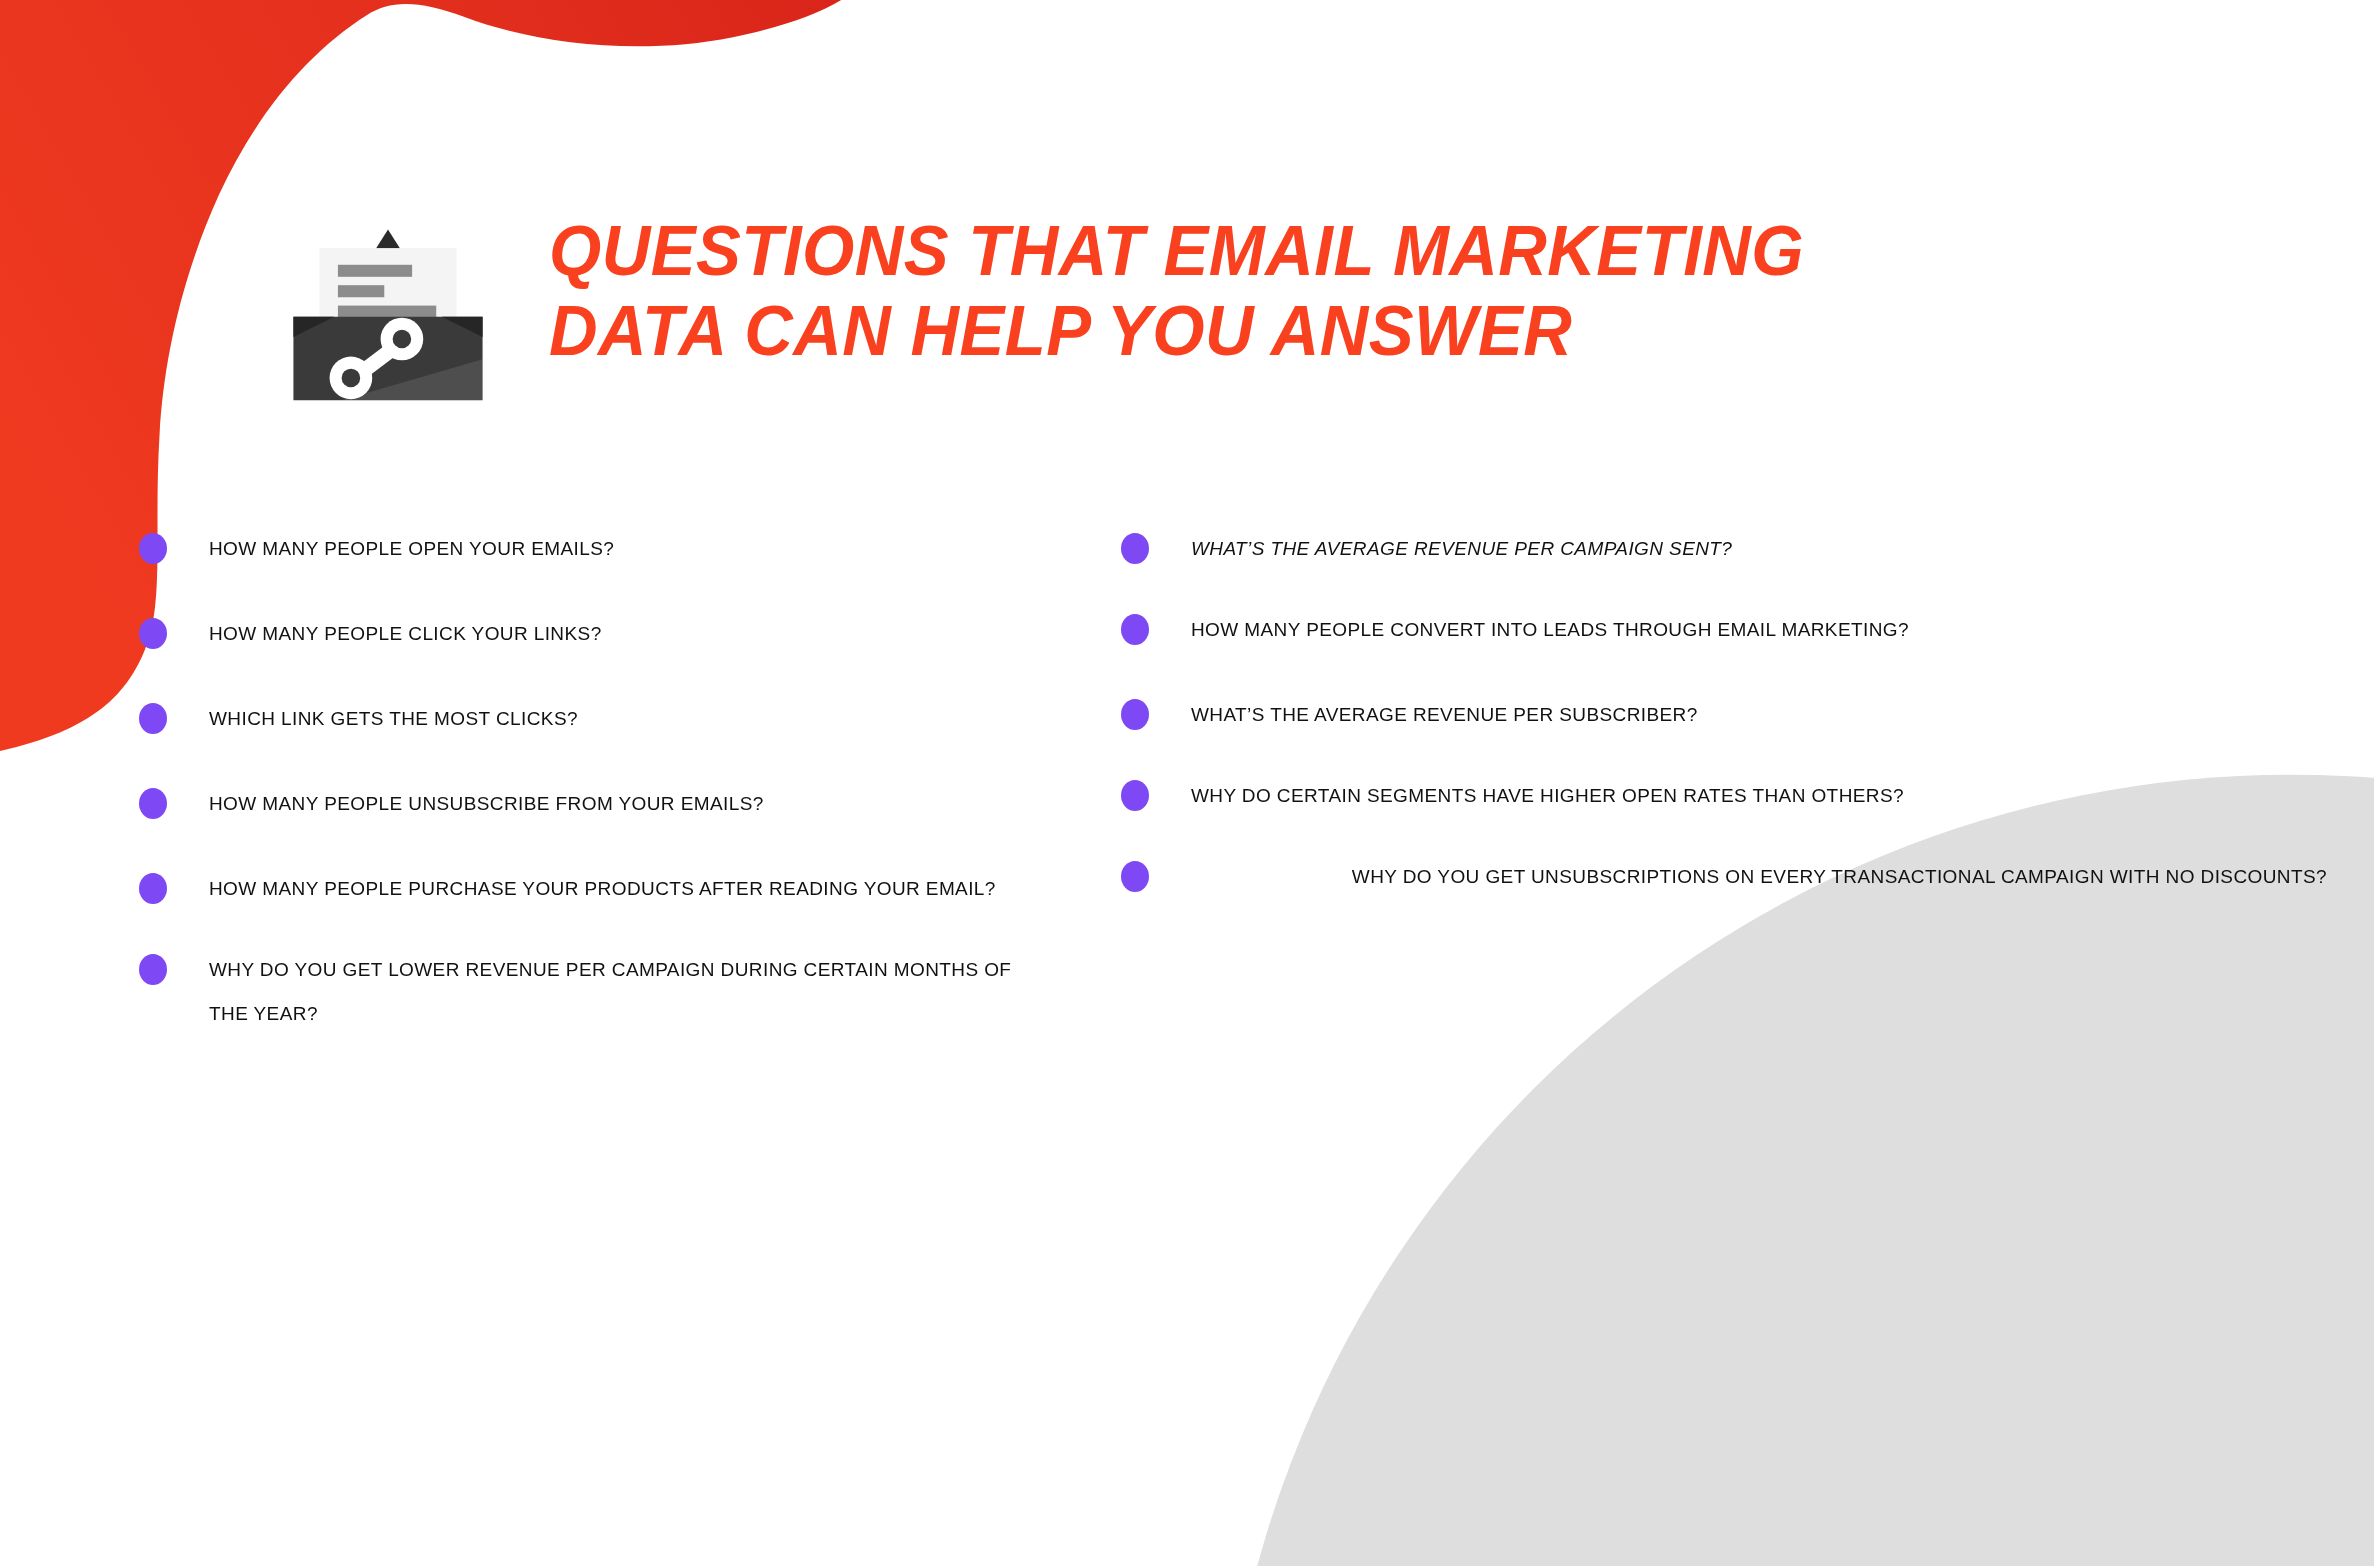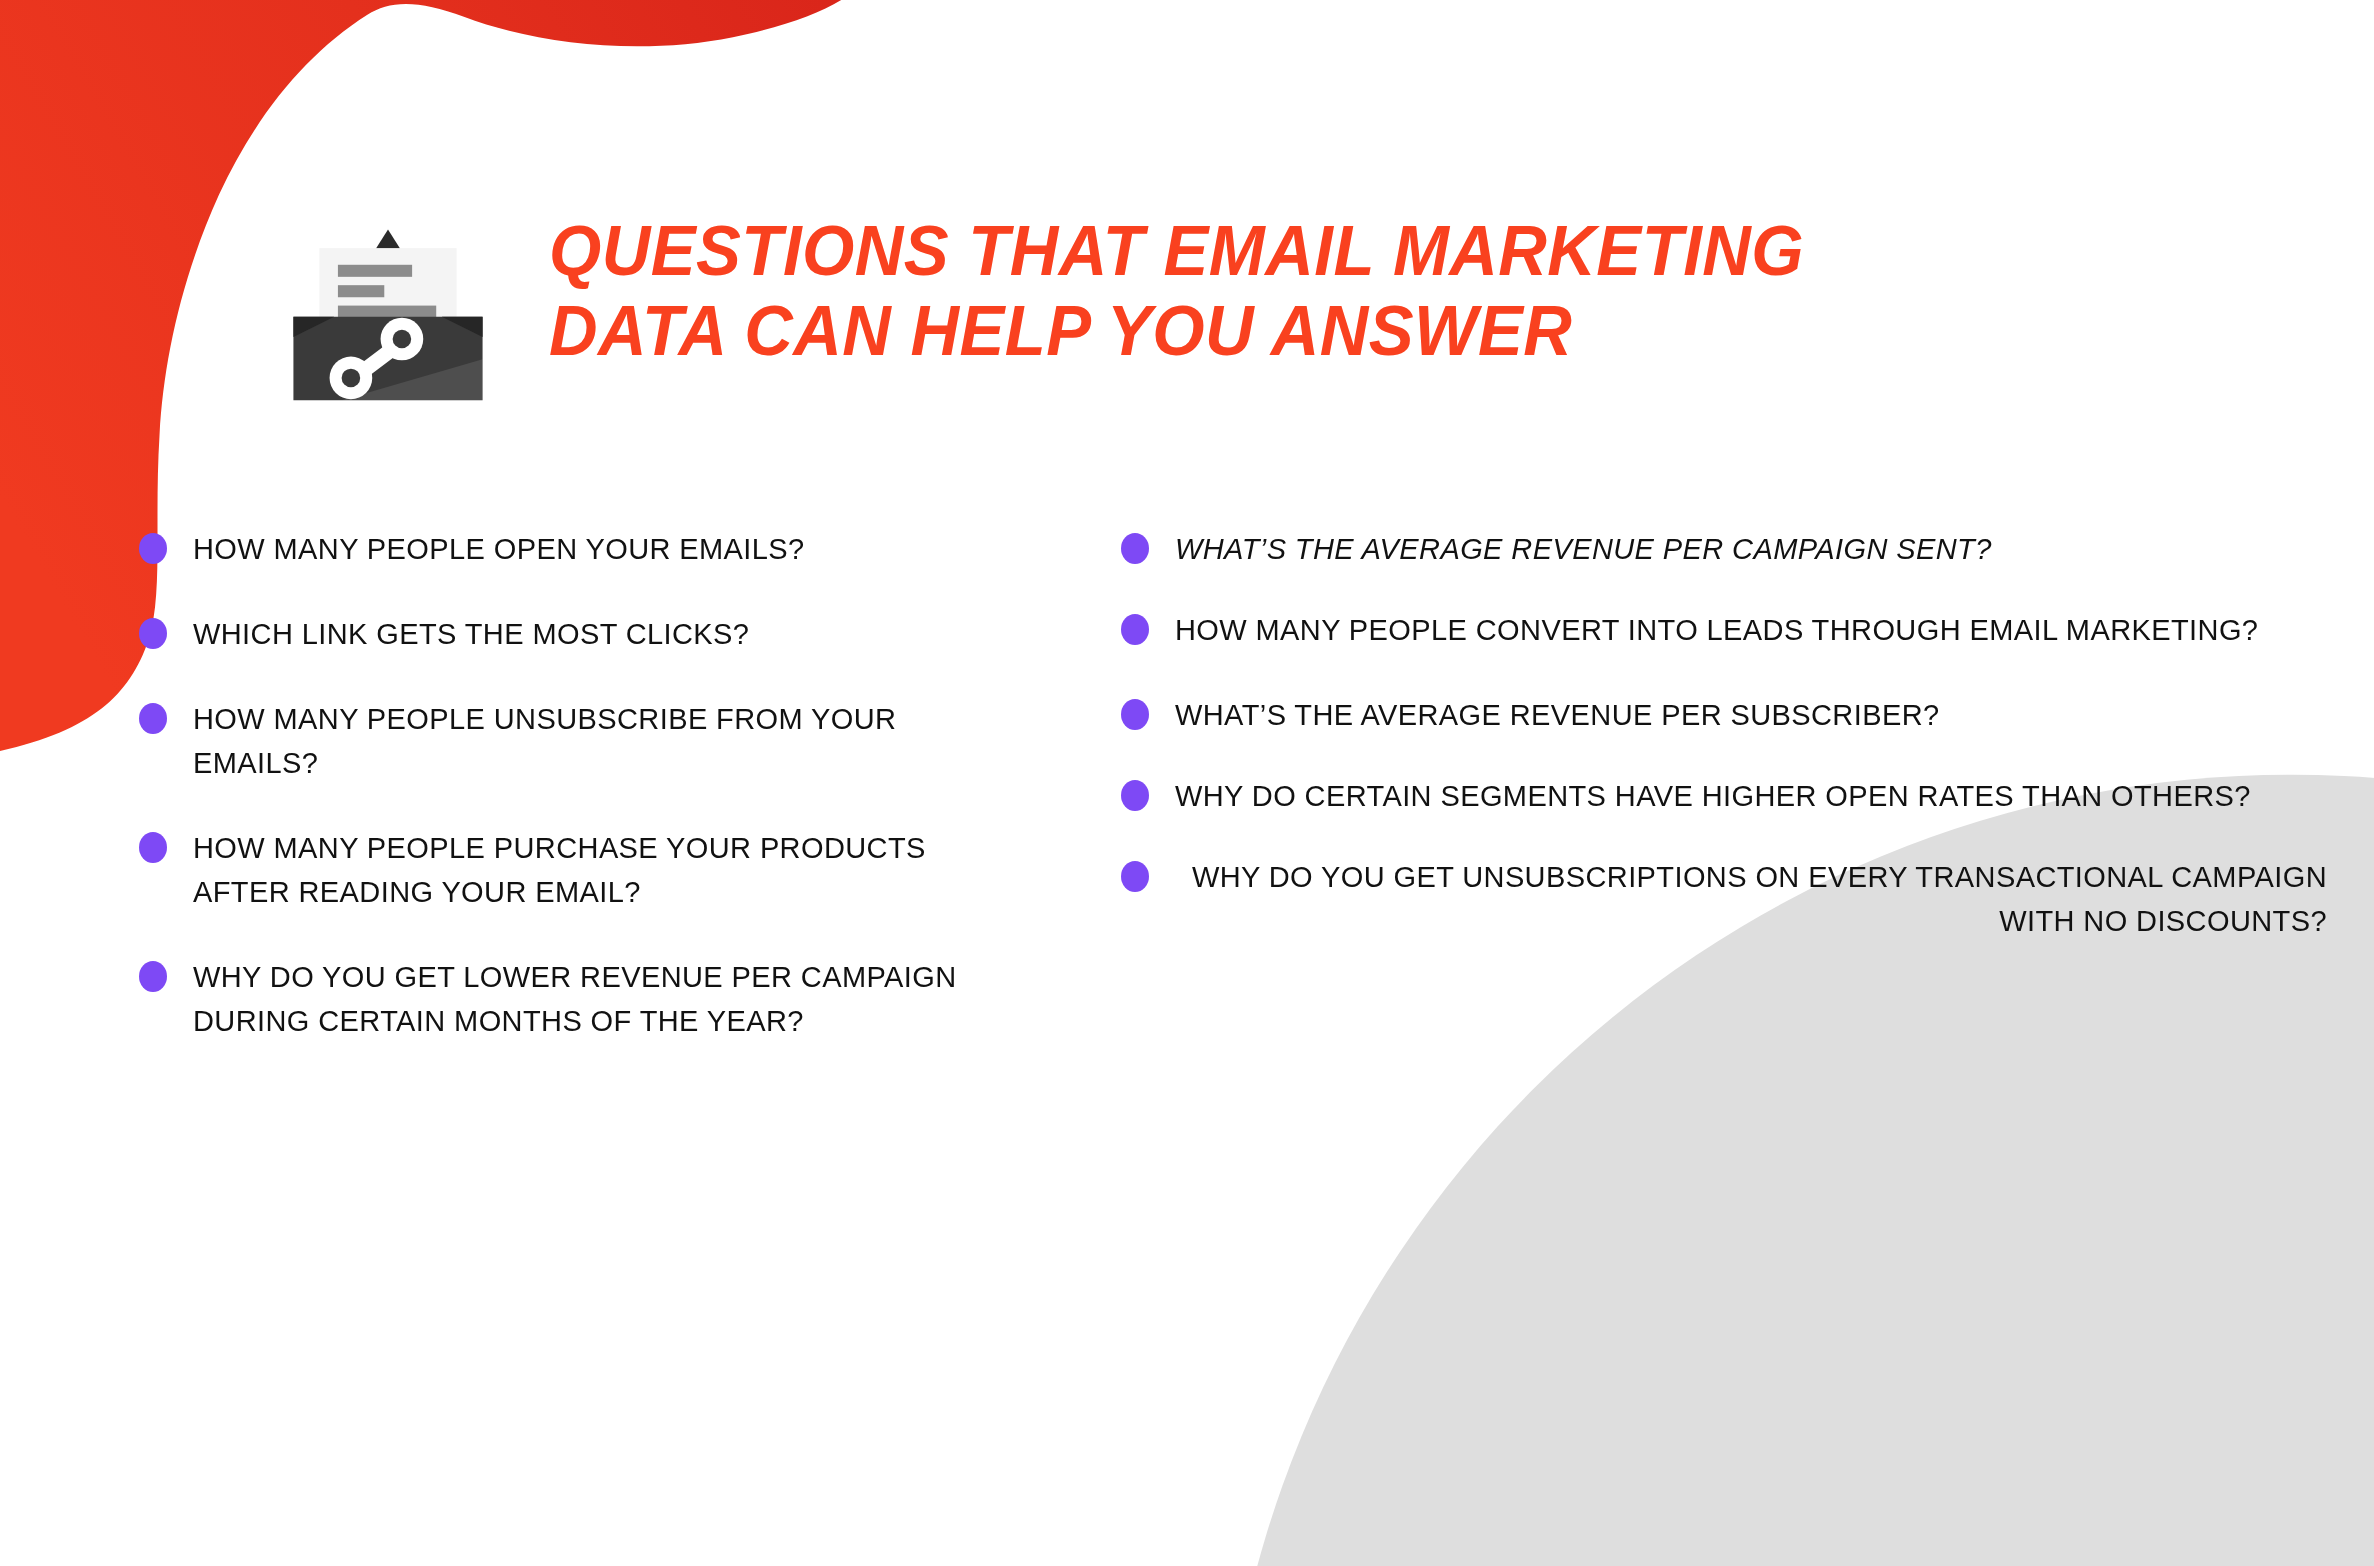--- a/index.html
+++ b/index.html
@@ -98,26 +98,27 @@
     top: 5.6px;
     width: 28px;
     height: 31px;
     border-radius: 50%;
     background: #7e49f5;
   }
 
   .q-text {
     font-family: "Liberation Sans", "DejaVu Sans", sans-serif;
     font-weight: 400;
-    font-size: 29px;
+    font-size: 19px;
     line-height: 44px;
     letter-spacing: 0.4px;
     text-transform: uppercase;
     color: #111111;
     display: block;
+    margin-left: 16px;
   }
 
   
   .col-left  .q-item:nth-child(1) { margin-top: 0px; }
   .col-left  .q-item:nth-child(2) { margin-top: 41px; }
   .col-left  .q-item:nth-child(3) { margin-top: 41px; }
   .col-left  .q-item:nth-child(4) { margin-top: 41px; }
   .col-left  .q-item:nth-child(5) { margin-top: 41px; }
   .col-left  .q-item:nth-child(6) { margin-top: 37px; }
   .col-left  .q-item:nth-child(7) { margin-top: 70px; }
@@ -205,20 +206,24 @@
 
 <div class="columns">
 
   <div class="col col-left">
     <div class="q-item">
       <span class="bullet"></span>
       <span class="q-text">HOW MANY PEOPLE OPEN YOUR EMAILS?</span>
     </div>
     <div class="q-item">
       <span class="bullet"></span>
+      <span class="q-text">HOW MANY PEOPLE CLICK YOUR LINKS?</span>
+    </div>
+    <div class="q-item">
+      <span class="bullet"></span>
       <span class="q-text">WHICH LINK GETS THE MOST CLICKS?</span>
     </div>
     <div class="q-item">
       <span class="bullet"></span>
       <span class="q-text">HOW MANY PEOPLE UNSUBSCRIBE FROM YOUR EMAILS?</span>
     </div>
     <div class="q-item">
       <span class="bullet"></span>
       <span class="q-text">HOW MANY PEOPLE PURCHASE YOUR PRODUCTS AFTER READING YOUR EMAIL?</span>
     </div>

